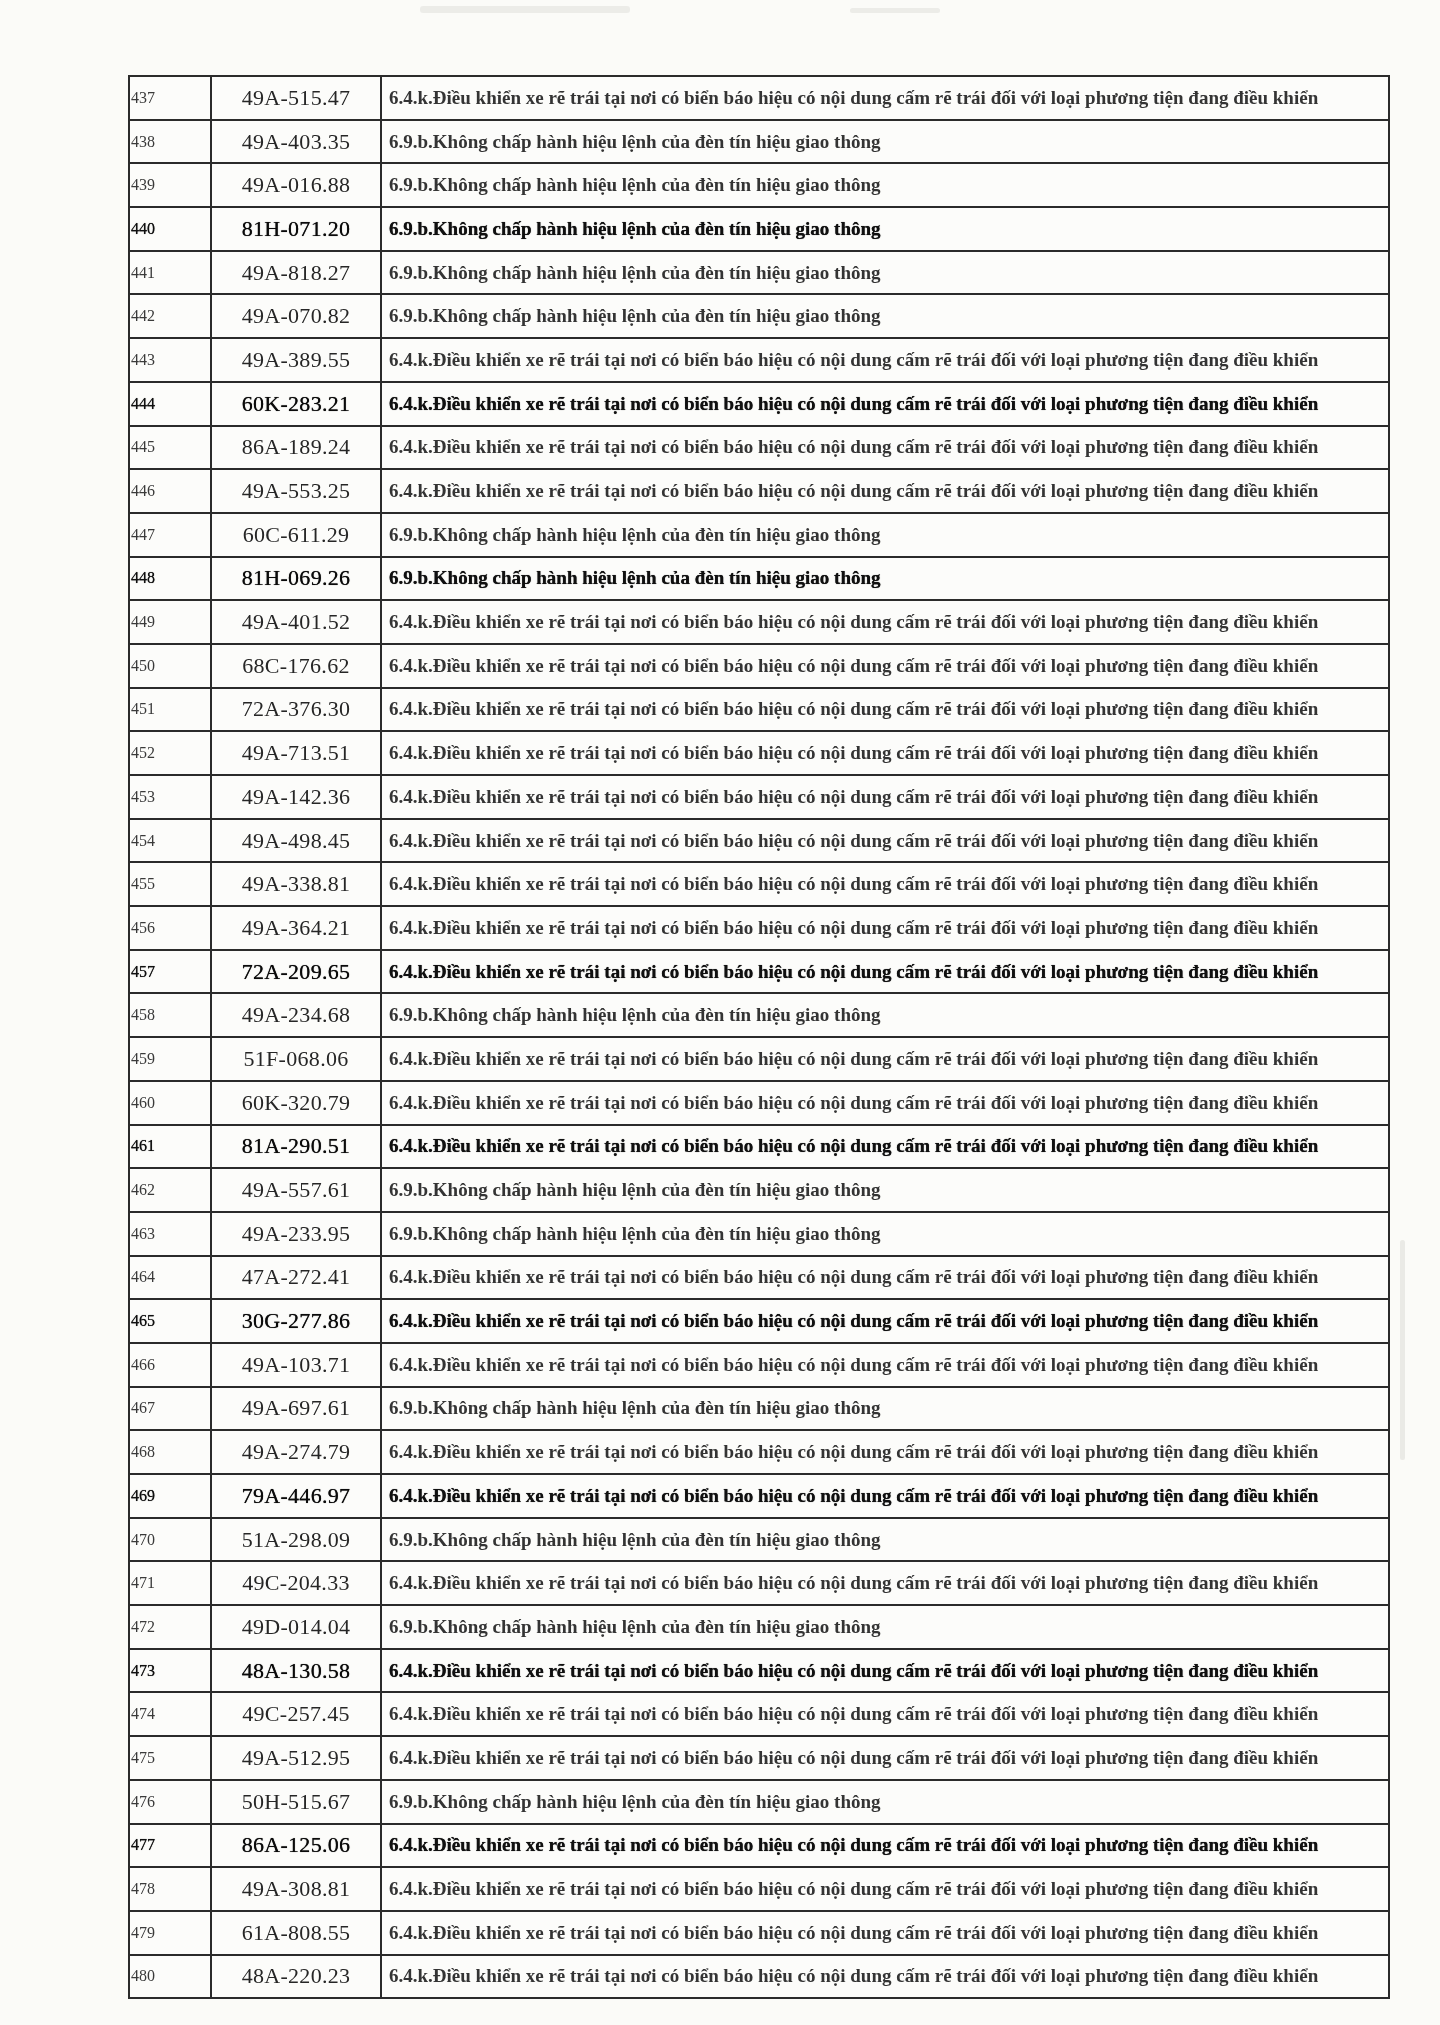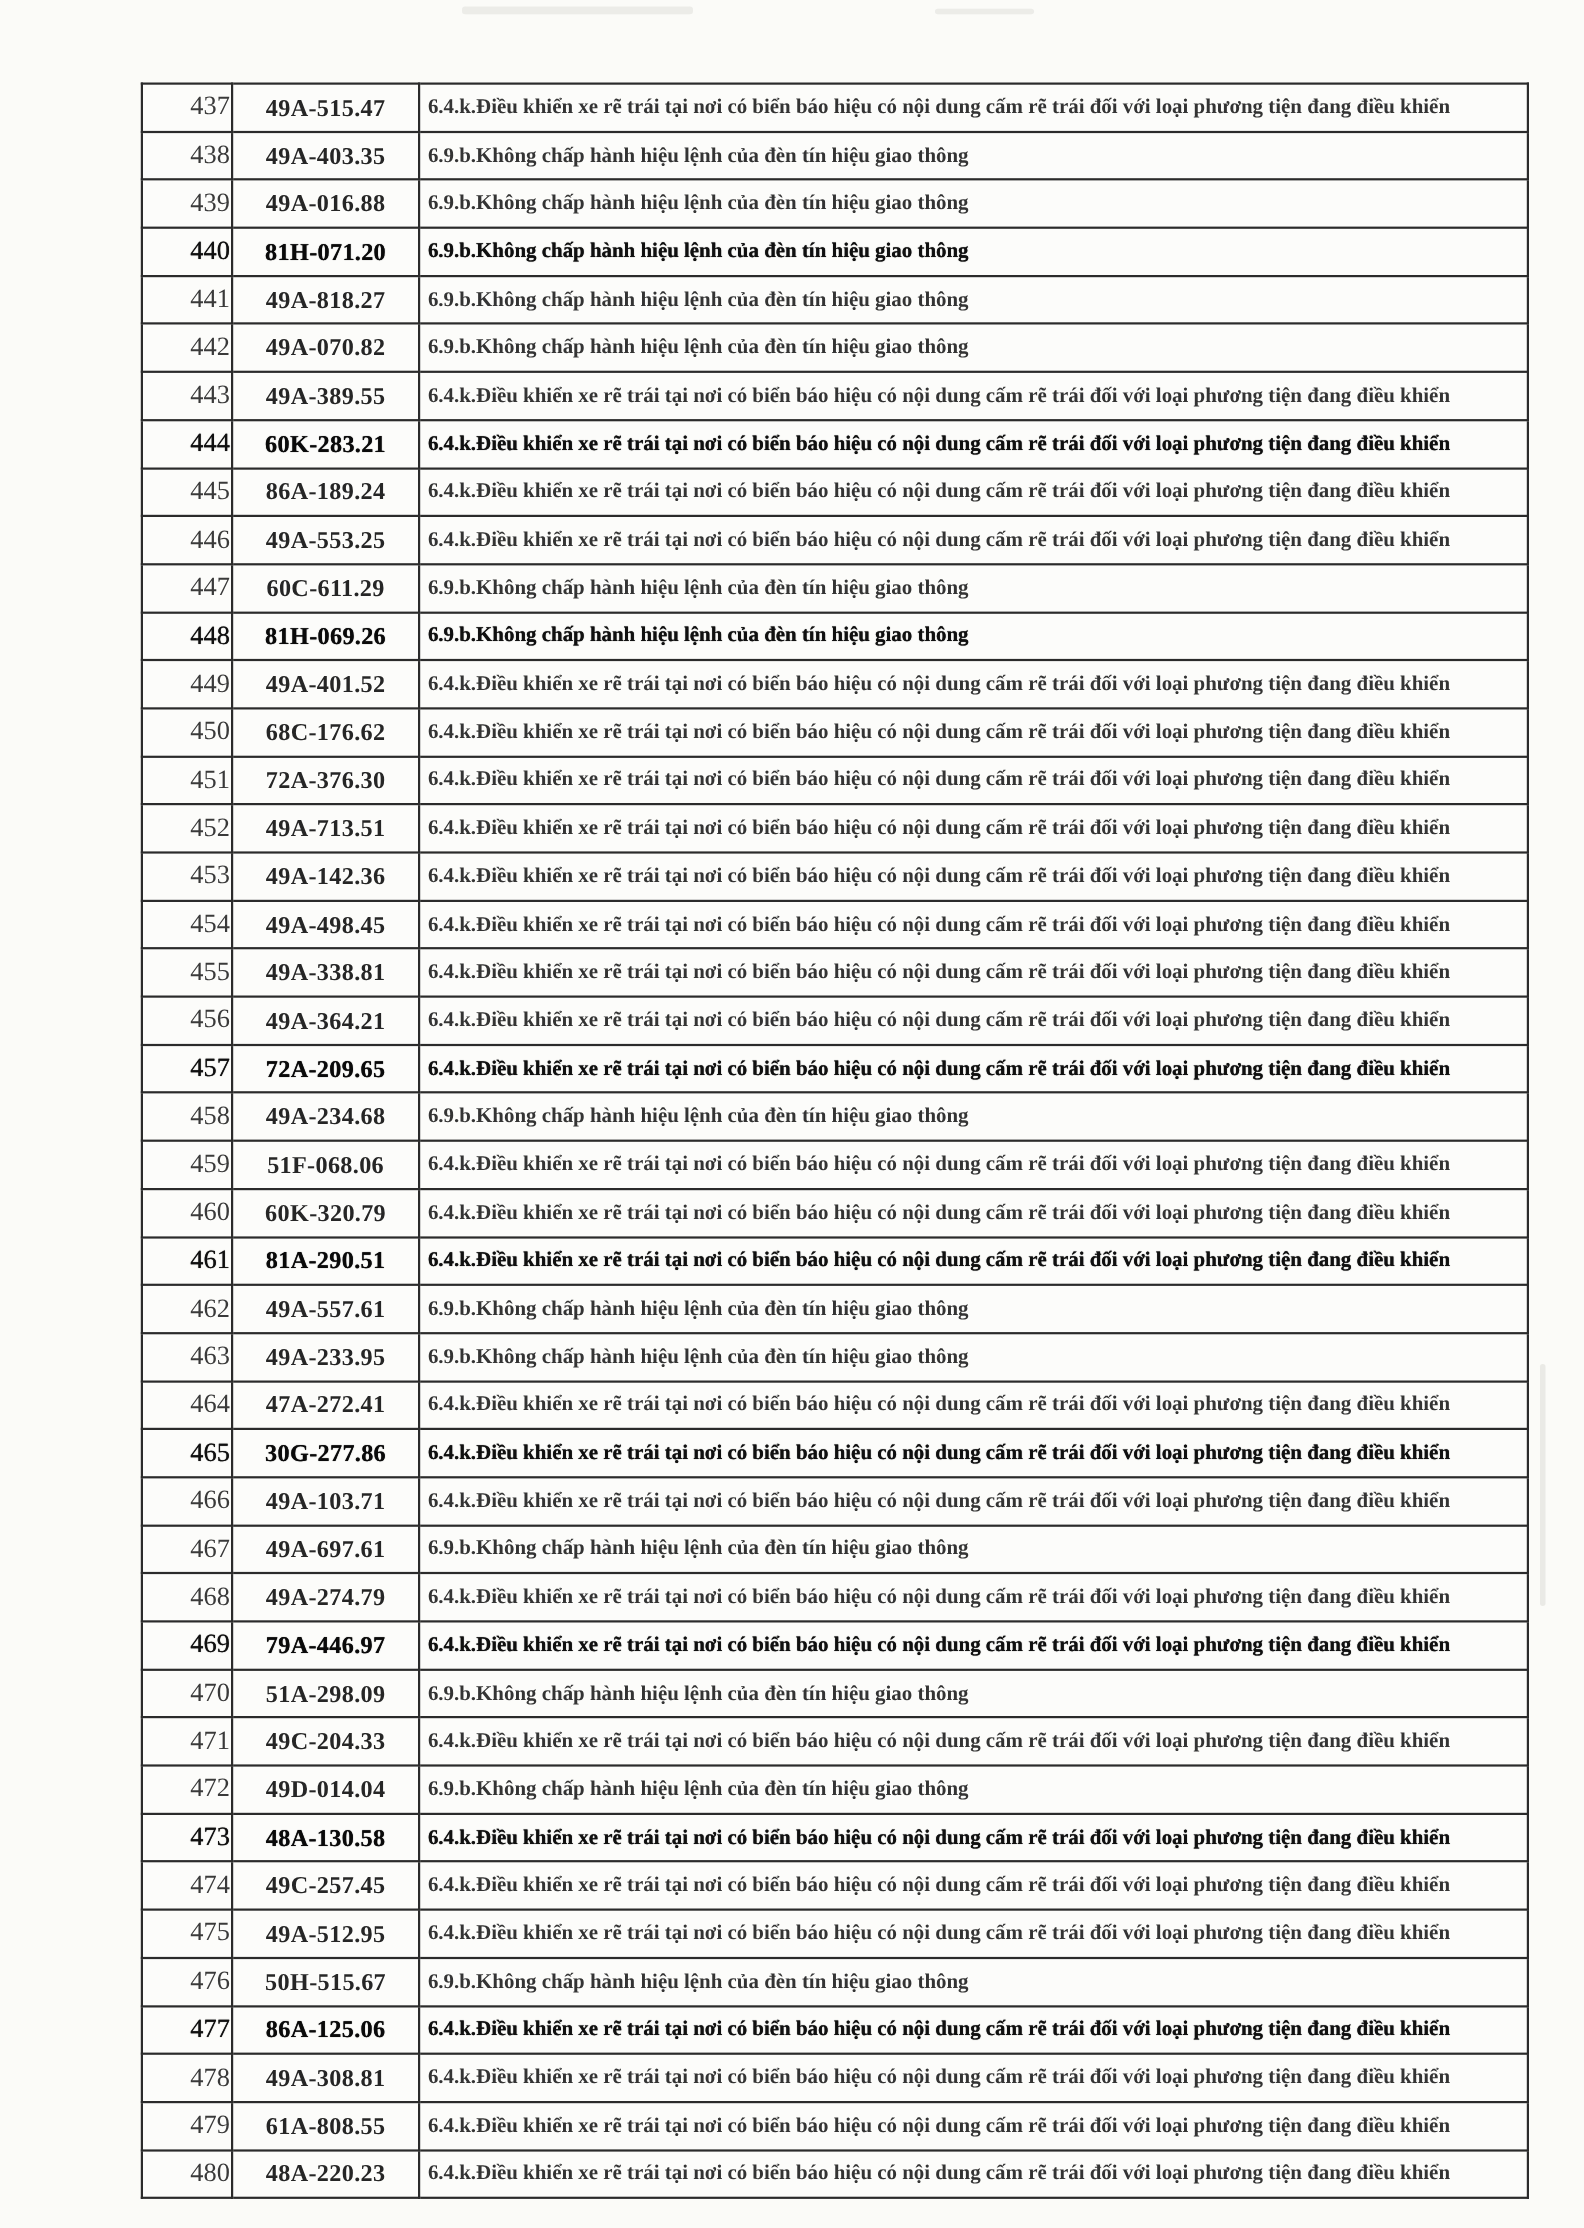--- a/index.html
+++ b/index.html
@@ -30,28 +30,28 @@
     table-layout: fixed;
   }
   table.violations td {
     border: 2px solid #2b2b2b;
     height: 39.7px;
     vertical-align: middle;
     background: #fcfcfa;
   }
   td.c-no {
     width: 78px;
-    text-align: right;
-    font-size: 24px;
+    text-align: left;
+    font-size: 16px;
     color: #3a3a3a;
   }
   td.c-plate {
     width: 166px;
     text-align: center;
-    font-weight: bold;
+    font-weight: normal;
     font-size: 22px;
     letter-spacing: 0.3px;
     color: #262626;
   }
   td.c-desc {
     padding: 0 4px 0 7px;
     font-size: 19px;
     white-space: nowrap;
     overflow: hidden;
     color: #343434;

